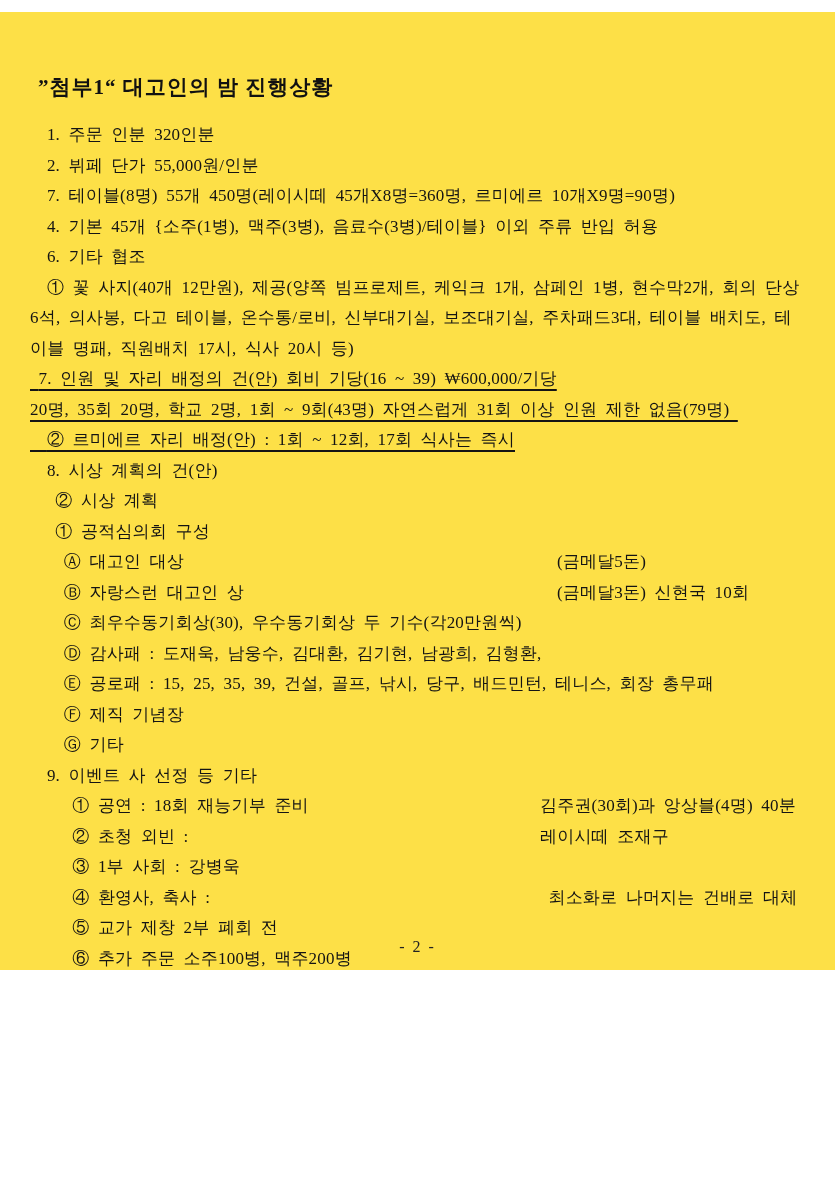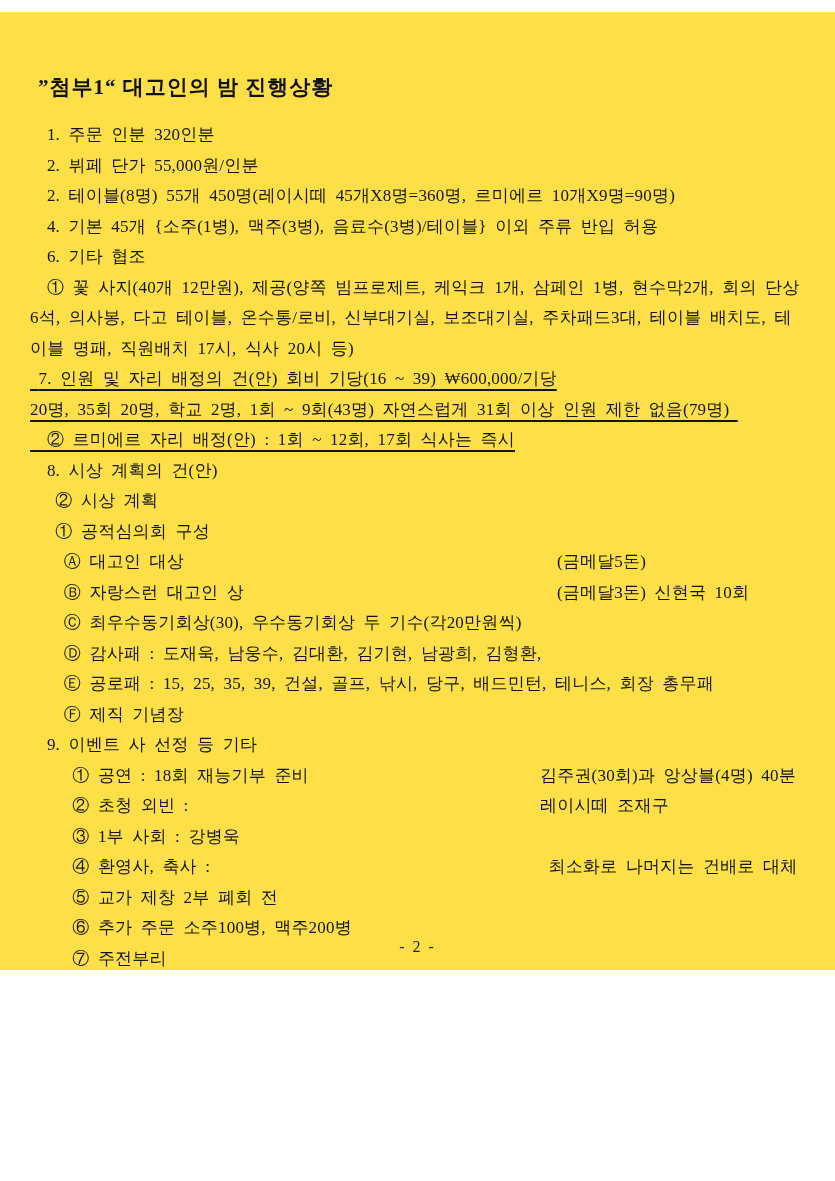--- a/index.html
+++ b/index.html
@@ -69,38 +69,39 @@
 </style>
 </head>
 <body>
 
 <div class="page">
   <h1 class="doc-title">”첨부1“ 대고인의 밤 진행상황</h1>
 
   <div class="doc-body">
       <div class="line"><span class="text">  1. 주문 인분 320인분</span></div>
       <div class="line"><span class="text">  2. 뷔페 단가 55,000원/인분</span></div>
-      <div class="line"><span class="text">  2. 테이블(8명) 55개 450명(레이시떼 45개X8명=360명, 르미에르 10개X9명=90명)</span></div>
+      <div class="line"><span class="text">  7. 테이블(8명) 55개 450명(레이시떼 45개X8명=360명, 르미에르 10개X9명=90명)</span></div>
       <div class="line"><span class="text">  4. 기본 45개 {소주(1병), 맥주(3병), 음료수(3병)/테이블} 이외 주류 반입 허용</span></div>
       <div class="line"><span class="text">  6. 기타 협조</span></div>
       <div class="line"><span class="text">  ① 꽃 사지(40개 12만원), 제공(양쪽 빔프로제트, 케익크 1개, 삼페인 1병, 현수막2개, 회의 단상</span></div>
       <div class="line"><span class="text">6석, 의사봉, 다고 테이블, 온수통/로비, 신부대기실, 보조대기실, 주차패드3대, 테이블 배치도, 테</span></div>
       <div class="line"><span class="text">이블 명패, 직원배치 17시, 식사 20시 등)</span></div>
       <div class="line underline"><span class="text"> 7. 인원 및 자리 배정의 건(안) 회비 기당(16 ~ 39) ₩600,000/기당</span></div>
       <div class="line underline"><span class="text">20명, 35회 20명, 학교 2명, 1회 ~ 9회(43명) 자연스럽게 31회 이상 인원 제한 없음(79명) </span></div>
       <div class="line underline"><span class="text">  ② 르미에르 자리 배정(안) : 1회 ~ 12회, 17회 식사는 즉시</span></div>
       <div class="line"><span class="text">  8. 시상 계획의 건(안)</span></div>
       <div class="line"><span class="text">   ② 시상 계획</span></div>
       <div class="line"><span class="text">   ① 공적심의회 구성</span></div>
       <div class="line"><span class="text">    Ⓐ 대고인 대상</span><span class="right">  (금메달5돈)</span></div>
       <div class="line"><span class="text">    Ⓑ 자랑스런 대고인 상</span><span class="right">  (금메달3돈) 신현국 10회</span></div>
       <div class="line"><span class="text">    Ⓒ 최우수동기회상(30), 우수동기회상 두 기수(각20만원씩)</span></div>
       <div class="line"><span class="text">    Ⓓ 감사패 : 도재욱, 남웅수, 김대환, 김기현, 남광희, 김형환,</span></div>
       <div class="line"><span class="text">    Ⓔ 공로패 : 15, 25, 35, 39, 건설, 골프, 낚시, 당구, 배드민턴, 테니스, 회장 총무패</span></div>
       <div class="line"><span class="text">    Ⓕ 제직 기념장</span></div>
+      <div class="line"><span class="text">    Ⓖ 기타</span></div>
       <div class="line"><span class="text">  9. 이벤트 사 선정 등 기타</span></div>
       <div class="line"><span class="text">     ① 공연 : 18회 재능기부 준비</span><span class="right">김주권(30회)과 앙상블(4명) 40분</span></div>
       <div class="line"><span class="text">     ② 초청 외빈 :</span><span class="right">레이시떼 조재구</span></div>
       <div class="line"><span class="text">     ③ 1부 사회 : 강병욱</span></div>
       <div class="line"><span class="text">     ④ 환영사, 축사 :</span><span class="right"> 최소화로 나머지는 건배로 대체</span></div>
       <div class="line"><span class="text">     ⑤ 교가 제창 2부 폐회 전</span></div>
       <div class="line"><span class="text">     ⑥ 추가 주문 소주100병, 맥주200병</span></div>
       <div class="line"><span class="text">     ⑦ 주전부리</span></div>
       <div class="line"><span class="text">     ⑧ 인스턴트 커피 준비</span></div>
     </div>

